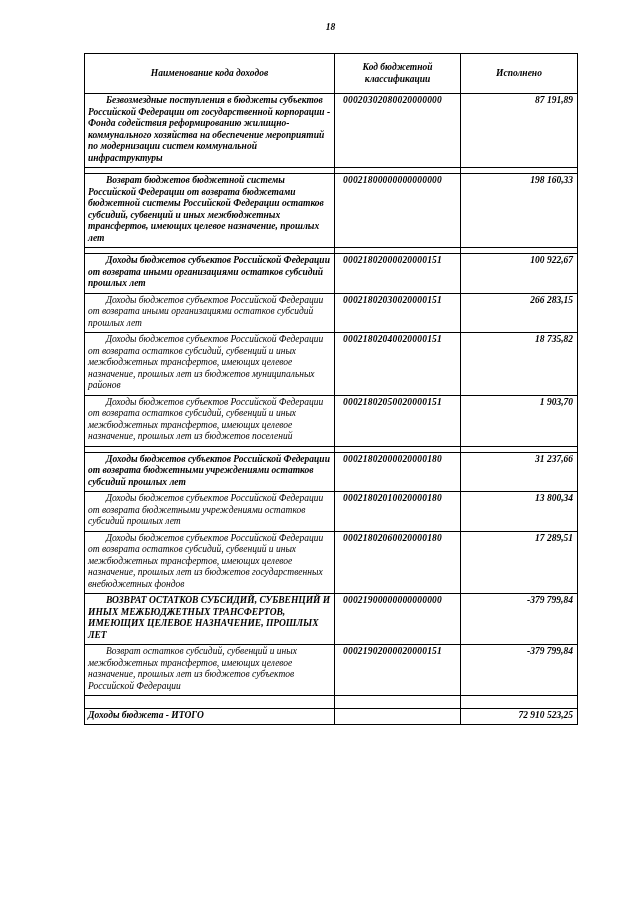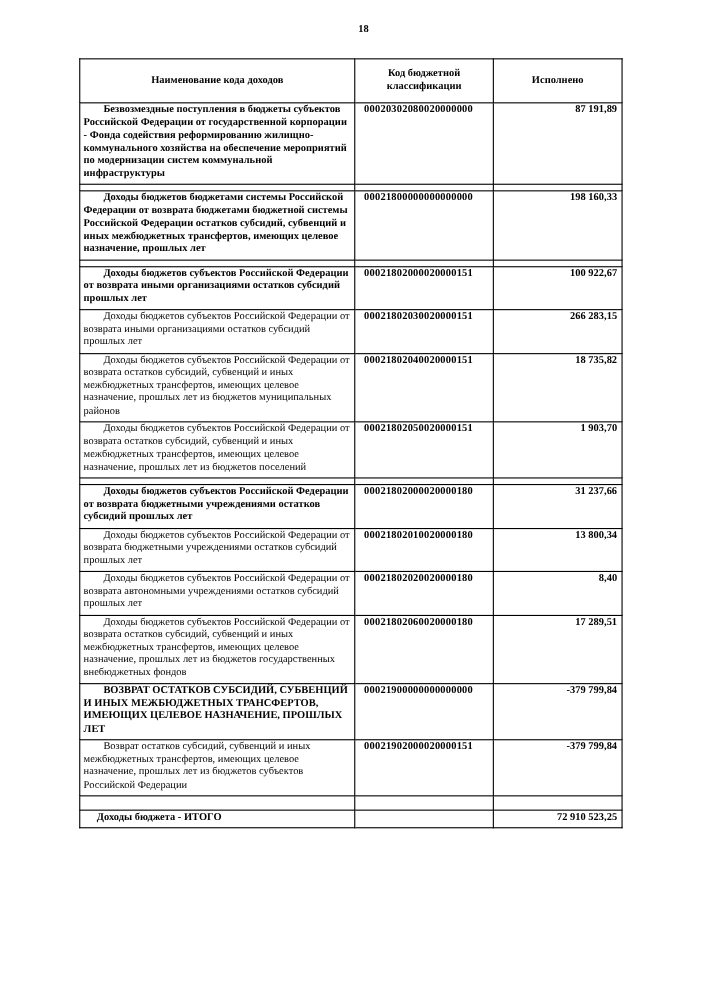--- a/index.html
+++ b/index.html
@@ -8,31 +8,32 @@
     width:640px; height:905px;
     font-family:"Liberation Serif","DejaVu Serif",serif;
     color:#000;
     position:relative;
     overflow:hidden;
   }
   .page {
     position:relative;
     width:640px; height:863px;
     background:#ffffff;
+    font-style:italic;
   }
   .page-number {
     position:absolute;
     top:22px; left:84px; width:493px;
     text-align:center;
     font-size:9.5px;
     font-weight:bold;
   }
   table.budget-table {
     position:absolute;
-    left:72px; top:53px;
+    left:84px; top:53px;
     width:493px;
     border-collapse:collapse;
     table-layout:fixed;
   }
   .budget-table col.c-name { width:250px; }
   .budget-table col.c-code { width:126px; }
   .budget-table col.c-val  { width:117px; }
   .budget-table th, .budget-table td {
     border:1px solid #000;
     font-size:9.5px;
@@ -67,21 +68,21 @@
     white-space:nowrap;
     margin-left:24px;
   }
   tr.bold td.name-cell { font-weight:bold; }
   tr.row-caps td.name-cell { font-weight:bold; }
   tr.spacer td { height:6px; padding:0; }
   tr.spacer-tall td { height:13px; padding:0; }
   tr.total-row td.name-cell {
     text-indent:0;
     font-weight:bold;
-    padding:1px 3px 2px 15px;
+    padding:1px 3px 2px 3px;
   }
   tr.total-row td { height:14px; }
 </style>
 </head>
 <body>
 
 <div class="page">
 
   <div class="page-number">18</div>
 
@@ -103,21 +104,21 @@
           <td class="name-cell">Безвозмездные поступления в бюджеты субъектов Российской Федерации от государственной корпорации - Фонда содействия реформированию жилищно-коммунального хозяйства на обеспечение мероприятий по модернизации систем коммунальной инфраструктуры</td>
           <td class="code-cell">00020302080020000000</td>
           <td class="value-cell">87 191,89</td>
         </tr>
         <tr class="spacer">
           <td class=""></td>
           <td class=""></td>
           <td class=""></td>
         </tr>
         <tr class="bold">
-          <td class="name-cell">Доходы бюджетов бюджетами системы Российской Федерации от возврата бюджетами бюджетной системы Российской Федерации остатков субсидий, субвенций и иных межбюджетных трансфертов, имеющих целевое назначение, прошлых лет</td>
+          <td class="name-cell">Возврат бюджетов бюджетной системы Российской Федерации от возврата бюджетами бюджетной системы Российской Федерации остатков субсидий, субвенций и иных межбюджетных трансфертов, имеющих целевое назначение, прошлых лет</td>
           <td class="code-cell">00021800000000000000</td>
           <td class="value-cell">198 160,33</td>
         </tr>
         <tr class="spacer">
           <td class=""></td>
           <td class=""></td>
           <td class=""></td>
         </tr>
         <tr class="bold">
           <td class="name-cell">Доходы бюджетов субъектов Российской Федерации от возврата иными организациями остатков субсидий прошлых лет</td>
@@ -148,25 +149,20 @@
           <td class="name-cell">Доходы бюджетов субъектов Российской Федерации от возврата бюджетными учреждениями остатков субсидий прошлых лет</td>
           <td class="code-cell">00021802000020000180</td>
           <td class="value-cell">31 237,66</td>
         </tr>
         <tr>
           <td class="name-cell">Доходы бюджетов субъектов Российской Федерации от возврата бюджетными учреждениями остатков субсидий прошлых лет</td>
           <td class="code-cell">00021802010020000180</td>
           <td class="value-cell">13 800,34</td>
         </tr>
         <tr>
-          <td class="name-cell">Доходы бюджетов субъектов Российской Федерации от возврата автономными учреждениями остатков субсидий прошлых лет</td>
-          <td class="code-cell">00021802020020000180</td>
-          <td class="value-cell">8,40</td>
-        </tr>
-        <tr>
           <td class="name-cell">Доходы бюджетов субъектов Российской Федерации от возврата остатков субсидий, субвенций и иных межбюджетных трансфертов, имеющих целевое назначение, прошлых лет из бюджетов государственных внебюджетных фондов</td>
           <td class="code-cell">00021802060020000180</td>
           <td class="value-cell">17 289,51</td>
         </tr>
         <tr class="bold row-caps">
           <td class="name-cell">ВОЗВРАТ ОСТАТКОВ СУБСИДИЙ, СУБВЕНЦИЙ И ИНЫХ МЕЖБЮДЖЕТНЫХ ТРАНСФЕРТОВ, ИМЕЮЩИХ ЦЕЛЕВОЕ НАЗНАЧЕНИЕ, ПРОШЛЫХ ЛЕТ</td>
           <td class="code-cell">00021900000000000000</td>
           <td class="value-cell">-379 799,84</td>
         </tr>
         <tr>

